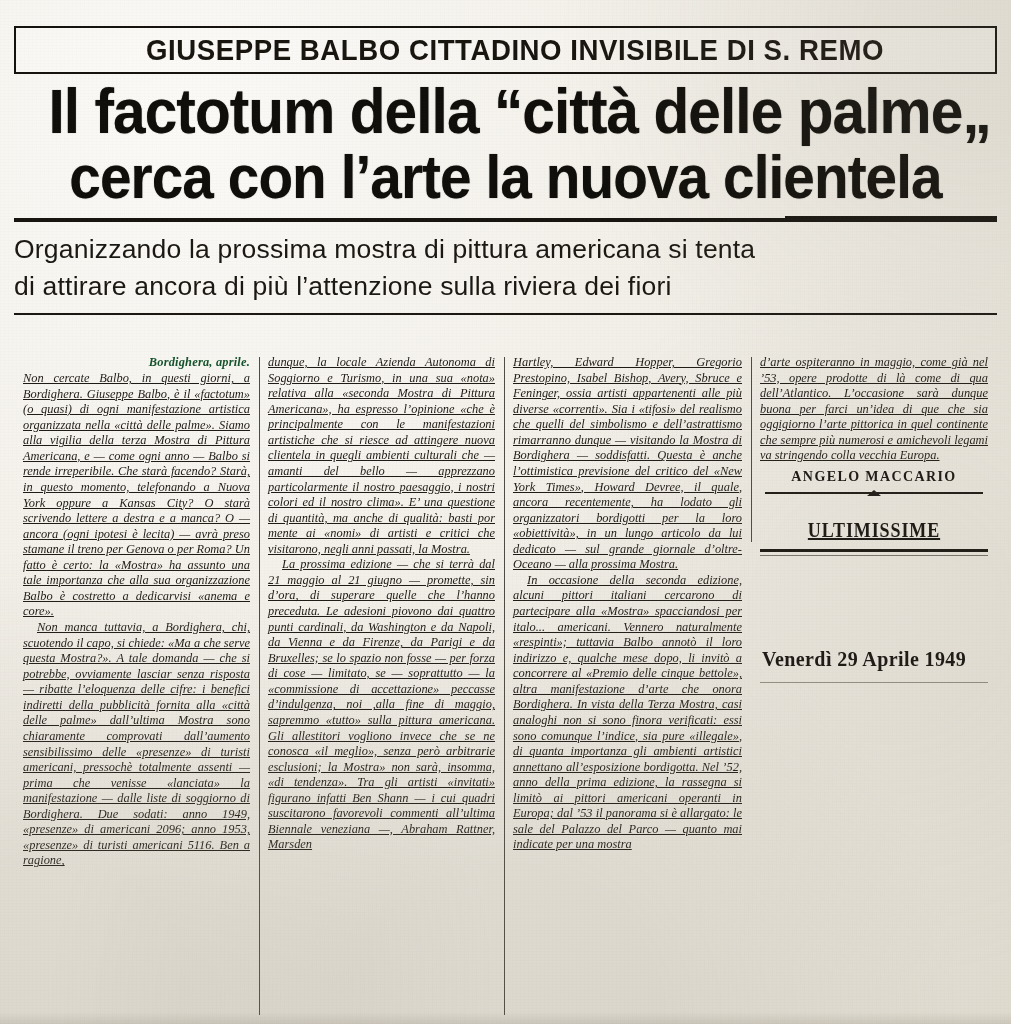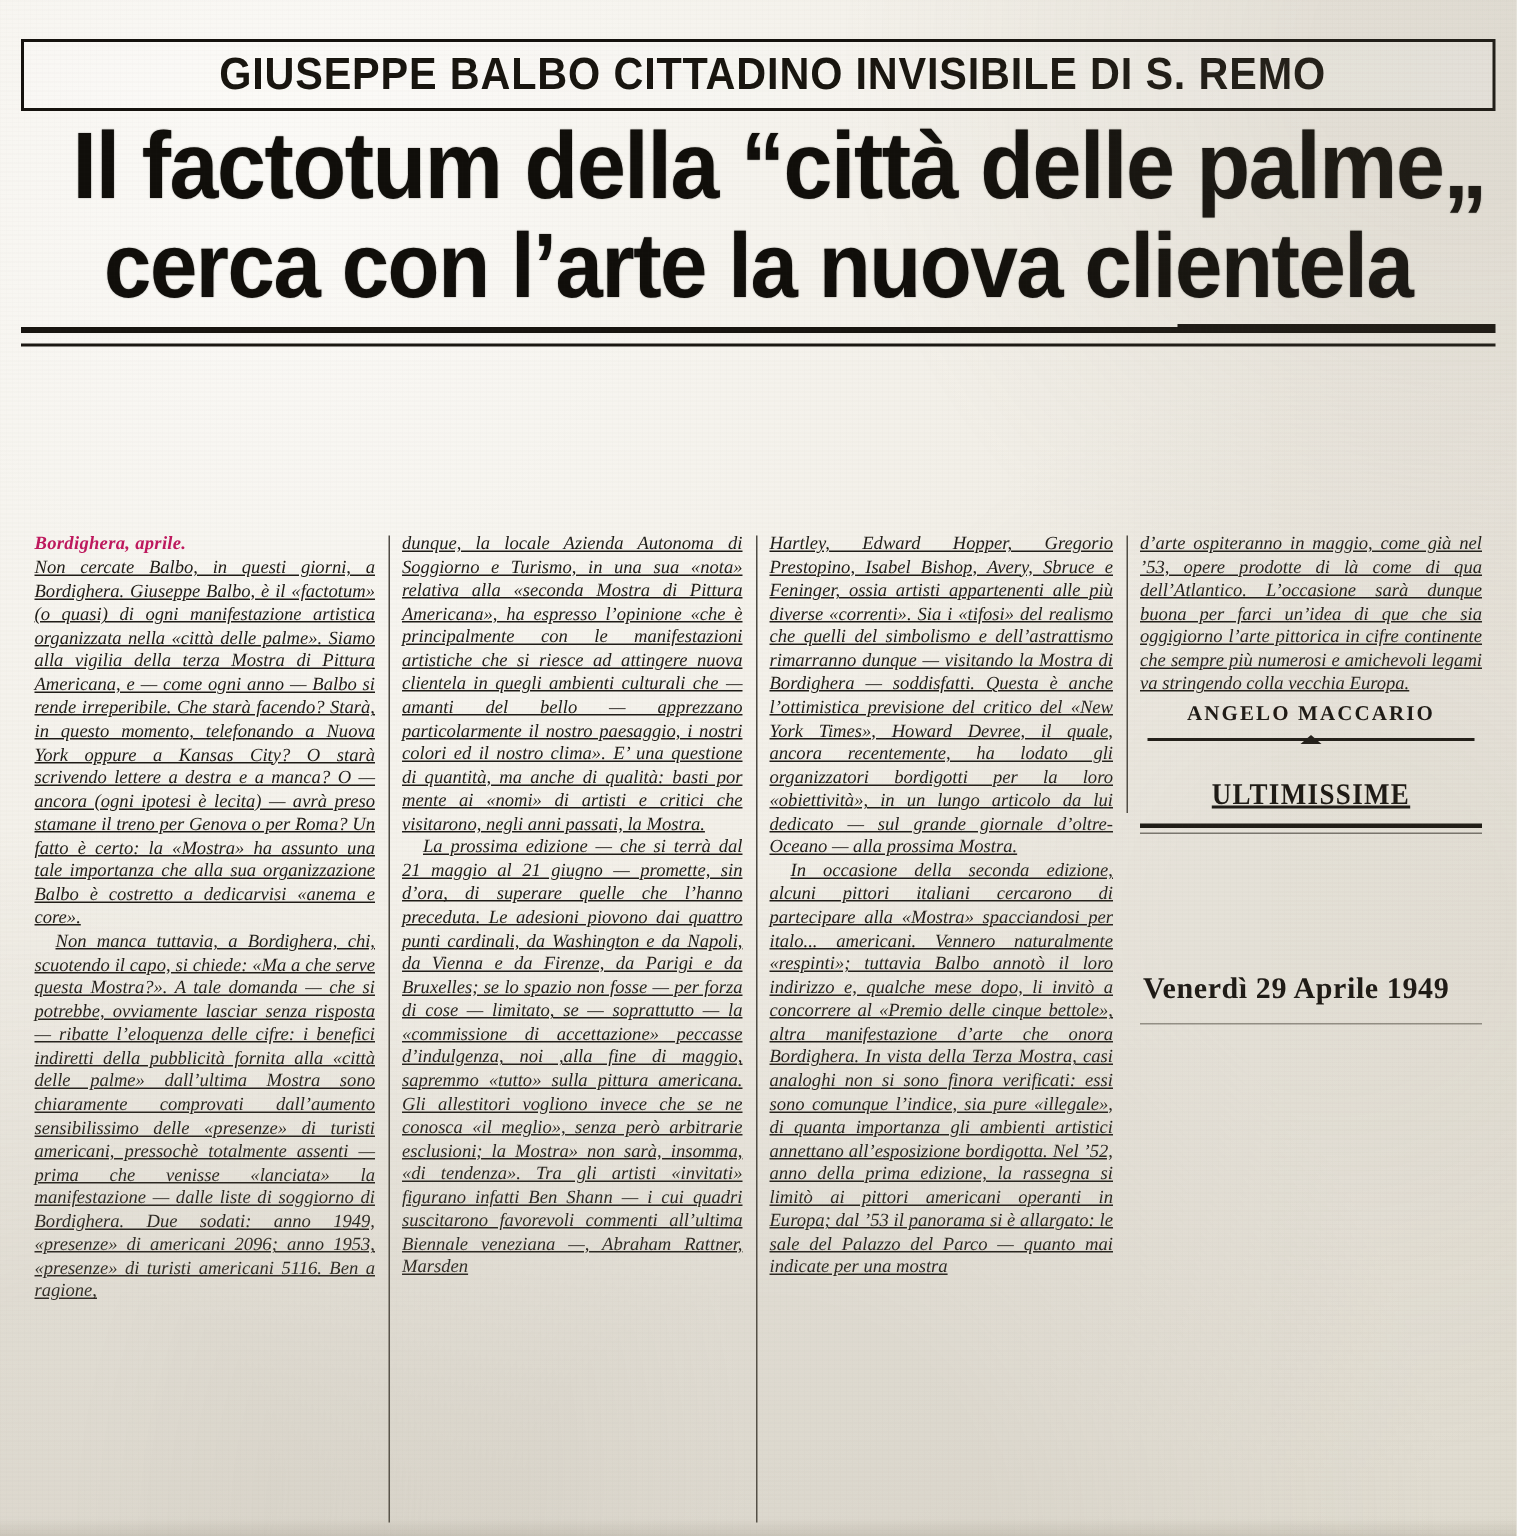--- a/index.html
+++ b/index.html
@@ -123,24 +123,24 @@
     text-align:justify;
     text-justify:inter-word;
     color:#1e1b16;
     hyphens:none;
     text-decoration:underline;
   }
   p.bd + p.bd{text-indent:14px;}
   .dateline{
     font-style:italic;
     font-weight:700;
-    text-align:left;
+    text-align:right;
     font-size:12.4px;
     font-family:"Liberation Serif", serif;
-    color:#be185d;
+    color:#14532d;
     margin:0 0 1px 0;
     letter-spacing:.2px;
   }
   .byline{
     margin-top:5px;
     text-align:center;
     font-family:"Liberation Serif", serif;
     font-weight:700;
     font-size:14px;
     letter-spacing:1.4px;
@@ -200,20 +200,28 @@
       <div class="kicker-text">GIUSEPPE BALBO CITTADINO INVISIBILE DI S. REMO</div>
     </div>
 
     <div class="headline">
       <div class="hl-line l1">Il factotum della “città delle palme„</div>
       <div class="hl-line l2">cerca con l’arte la nuova clientela</div>
     </div>
 
     <div class="rule-thick"></div>
 
+    <div class="subhead">
+      <div class="sub-line">
+        <span>Organizzando la prossima mostra di pittura americana si tenta</span>
+      </div>
+      <div class="sub-line">
+        <span>di attirare ancora di più l’attenzione sulla riviera dei fiori</span>
+      </div>
+    </div>
 
     <div class="rule-thin"></div>
   </div>
 
   <div class="body-area">
 
     <div class="col c1">
       <div class="dateline">Bordighera, aprile.</div>
       <p class="bd">Non cercate Balbo, in questi giorni, a Bordighera. Giuseppe Balbo, è il «factotum» (o quasi) di ogni manifestazione artistica organizzata nella «città delle palme». Siamo alla vigilia della terza Mostra di Pittura Americana, e — come ogni anno — Balbo si rende irreperibile. Che starà facendo? Starà, in questo momento, telefonando a Nuova York oppure a Kansas City? O starà scrivendo lettere a destra e a manca? O — ancora (ogni ipotesi è lecita) — avrà preso stamane il treno per Genova o per Roma? Un fatto è certo: la «Mostra» ha assunto una tale importanza che alla sua organizzazione Balbo è costretto a dedicarvisi «anema e core».</p>
       <p class="bd">Non manca tuttavia, a Bordighera, chi, scuotendo il capo, si chiede: «Ma a che serve questa Mostra?». A tale domanda — che si potrebbe, ovviamente lasciar senza risposta — ribatte l’eloquenza delle cifre: i benefici indiretti della pubblicità fornita alla «città delle palme» dall’ultima Mostra sono chiaramente comprovati dall’aumento sensibilissimo delle «presenze» di turisti americani, pressochè totalmente assenti — prima che venisse «lanciata» la manifestazione — dalle liste di soggiorno di Bordighera. Due sodati: anno 1949, «presenze» di americani 2096; anno 1953, «presenze» di turisti americani 5116. Ben a ragione,</p>
@@ -223,21 +231,21 @@
       <p class="bd">dunque, la locale Azienda Autonoma di Soggiorno e Turismo, in una sua «nota» relativa alla «seconda Mostra di Pittura Americana», ha espresso l’opinione «che è principalmente con le manifestazioni artistiche che si riesce ad attingere nuova clientela in quegli ambienti culturali che — amanti del bello — apprezzano particolarmente il nostro paesaggio, i nostri colori ed il nostro clima». E’ una questione di quantità, ma anche di qualità: basti por mente ai «nomi» di artisti e critici che visitarono, negli anni passati, la Mostra.</p>
       <p class="bd">La prossima edizione — che si terrà dal 21 maggio al 21 giugno — promette, sin d’ora, di superare quelle che l’hanno preceduta. Le adesioni piovono dai quattro punti cardinali, da Washington e da Napoli, da Vienna e da Firenze, da Parigi e da Bruxelles; se lo spazio non fosse — per forza di cose — limitato, se — soprattutto — la «commissione di accettazione» peccasse d’indulgenza, noi ,alla fine di maggio, sapremmo «tutto» sulla pittura americana. Gli allestitori vogliono invece che se ne conosca «il meglio», senza però arbitrarie esclusioni; la Mostra» non sarà, insomma, «di tendenza». Tra gli artisti «invitati» figurano infatti Ben Shann — i cui quadri suscitarono favorevoli commenti all’ultima Biennale veneziana —, Abraham Rattner, Marsden</p>
     </div>
 
     <div class="col c3">
       <p class="bd">Hartley, Edward Hopper, Gregorio Prestopino, Isabel Bishop, Avery, Sbruce e Feninger, ossia artisti appartenenti alle più diverse «correnti». Sia i «tifosi» del realismo che quelli del simbolismo e dell’astrattismo rimarranno dunque — visitando la Mostra di Bordighera — soddisfatti. Questa è anche l’ottimistica previsione del critico del «New York Times», Howard Devree, il quale, ancora recentemente, ha lodato gli organizzatori bordigotti per la loro «obiettività», in un lungo articolo da lui dedicato — sul grande giornale d’oltre-Oceano — alla prossima Mostra.</p>
       <p class="bd">In occasione della seconda edizione, alcuni pittori italiani cercarono di partecipare alla «Mostra» spacciandosi per italo... americani. Vennero naturalmente «respinti»; tuttavia Balbo annotò il loro indirizzo e, qualche mese dopo, li invitò a concorrere al «Premio delle cinque bettole», altra manifestazione d’arte che onora Bordighera. In vista della Terza Mostra, casi analoghi non si sono finora verificati: essi sono comunque l’indice, sia pure «illegale», di quanta importanza gli ambienti artistici annettano all’esposizione bordigotta. Nel ’52, anno della prima edizione, la rassegna si limitò ai pittori americani operanti in Europa; dal ’53 il panorama si è allargato: le sale del Palazzo del Parco — quanto mai indicate per una mostra</p>
     </div>
 
     <div class="col c4">
-      <p class="bd">d’arte ospiteranno in maggio, come già nel ’53, opere prodotte di là come di qua dell’Atlantico. L’occasione sarà dunque buona per farci un’idea di que che sia oggigiorno l’arte pittorica in cifre continente che sempre più numerosi e amichevoli legami va stringendo colla vecchia Europa.</p>
+      <p class="bd">d’arte ospiteranno in maggio, come già nel ’53, opere prodotte di là come di qua dell’Atlantico. L’occasione sarà dunque buona per farci un’idea di que che sia oggigiorno l’arte pittorica in quel continente che sempre più numerosi e amichevoli legami va stringendo colla vecchia Europa.</p>
 
       <div class="byline">ANGELO MACCARIO</div>
       <div class="byline-rule"></div>
 
       <div class="ultim-wrap">
         <div class="ultim">ULTIMISSIME</div>
         <div class="ultim-rule"></div>
         <div class="ultim-rule2"></div>
       </div>
 

